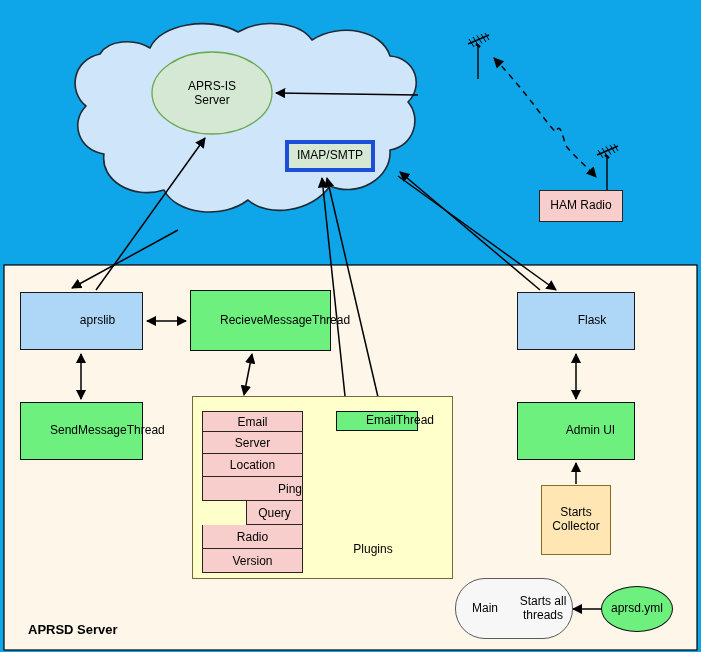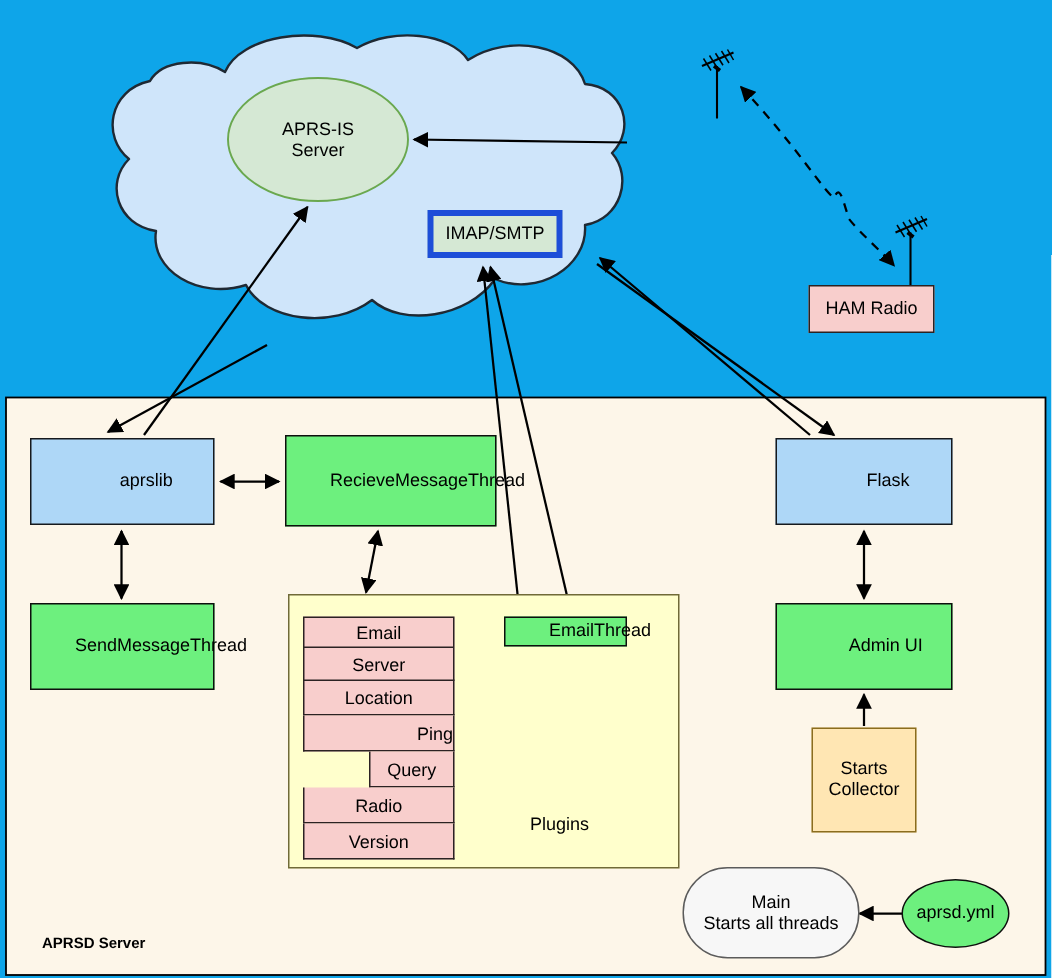--- a/index.html
+++ b/index.html
@@ -5,21 +5,21 @@
 <style>
   html,body{margin:0;padding:0;background:#ffffff;}
   body{font-family:"Liberation Sans","DejaVu Sans",sans-serif;}
   #stage{position:relative;width:701px;height:652px;overflow:hidden;background:#0ea5e9;}
   #svg-layer{position:absolute;left:0;top:0;width:701px;height:652px;}
   .node{position:absolute;box-sizing:border-box;display:flex;align-items:center;
         justify-content:center;text-align:center;line-height:1.15;color:#000000;}
   .rect{border:1px solid #000000;}
   .lbl{display:block;width:100%;}
   .f12{font-size:12px;}
-  .f15b{font-size:10px;font-weight:bold;}
+  .f15b{font-size:13px;font-weight:bold;}
   .blue{background:#aed7f7;border:1px solid #16191d;padding-left:32px;}
   .green{background:#6df07e;border:1px solid #0d0f0d;padding-left:29px;}
   .pink{background:#f8cecc;border:1px solid #2b2222;}
   .orange{background:#ffe6b3;border:1px solid #8a6d1f;}
   .ltgreen{background:#d5e8d4;border:4px solid #1d4ed8;}
   .yellowpanel{background:#ffffcc;border:1px solid #706a38;}
   .white{background:#f7f7f7;border:1px solid #5b5b5b;}
   .ellipse-green{background:#6df07e;border:1px solid #0d0f0d;border-radius:50%;}
   .plug-cell{border:1px solid #2b2222;border-top:none;background:#f8cecc;
              box-sizing:border-box;display:flex;align-items:center;justify-content:center;}
@@ -178,21 +178,21 @@
       </div>
     <div class="plug-cell f12" style="height:24px;">
         <span>Version</span>
       </div>
   </div>
 
   <div class="node rect green f12" style="left:336px;top:411px;width:82px;height:20px;align-items:center;">
     <span class="lbl">EmailThread</span>
   </div>
 
-  <div class="node rect white f12" style="left:455px;top:578px;width:118px;height:61px;flex-direction:column;border-radius:30px;">
+  <div class="node rect white f12" style="left:455px;top:578px;width:118px;height:61px;flex-direction:row;border-radius:30px;">
     <span class="lbl">Main</span>
     <span class="lbl">Starts all threads</span>
   </div>
 
   <div class="node ellipse-green f12" style="left:601px;top:586px;width:72px;height:46px;">
     <span class="lbl">aprsd.yml</span>
   </div>
 
   <div class="node f15b" style="left:28px;top:618px;width:180px;height:24px;justify-content:flex-start;">
     <span>APRSD Server</span>

